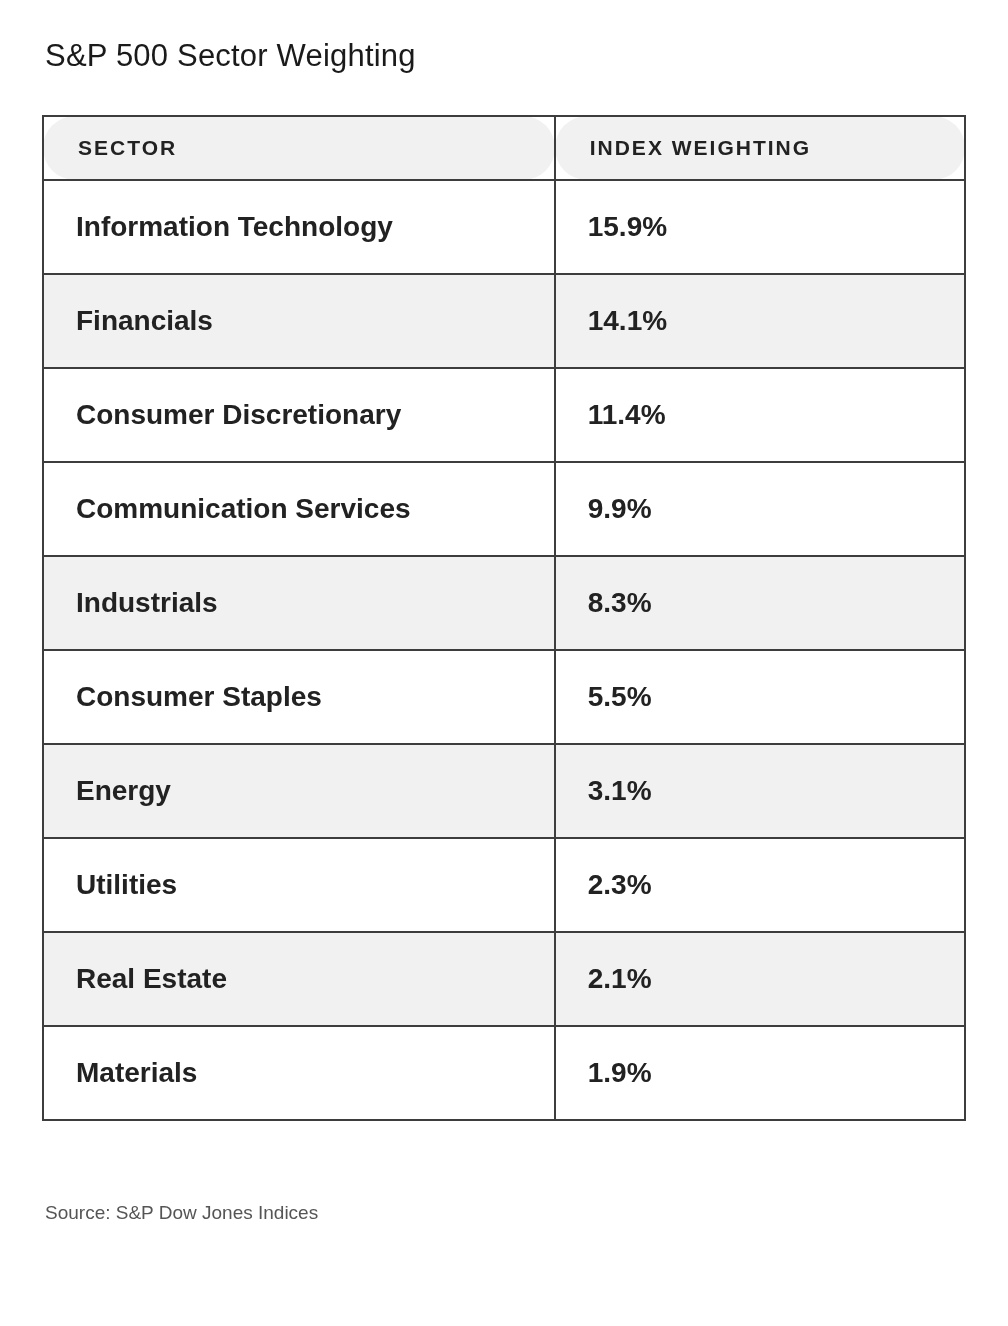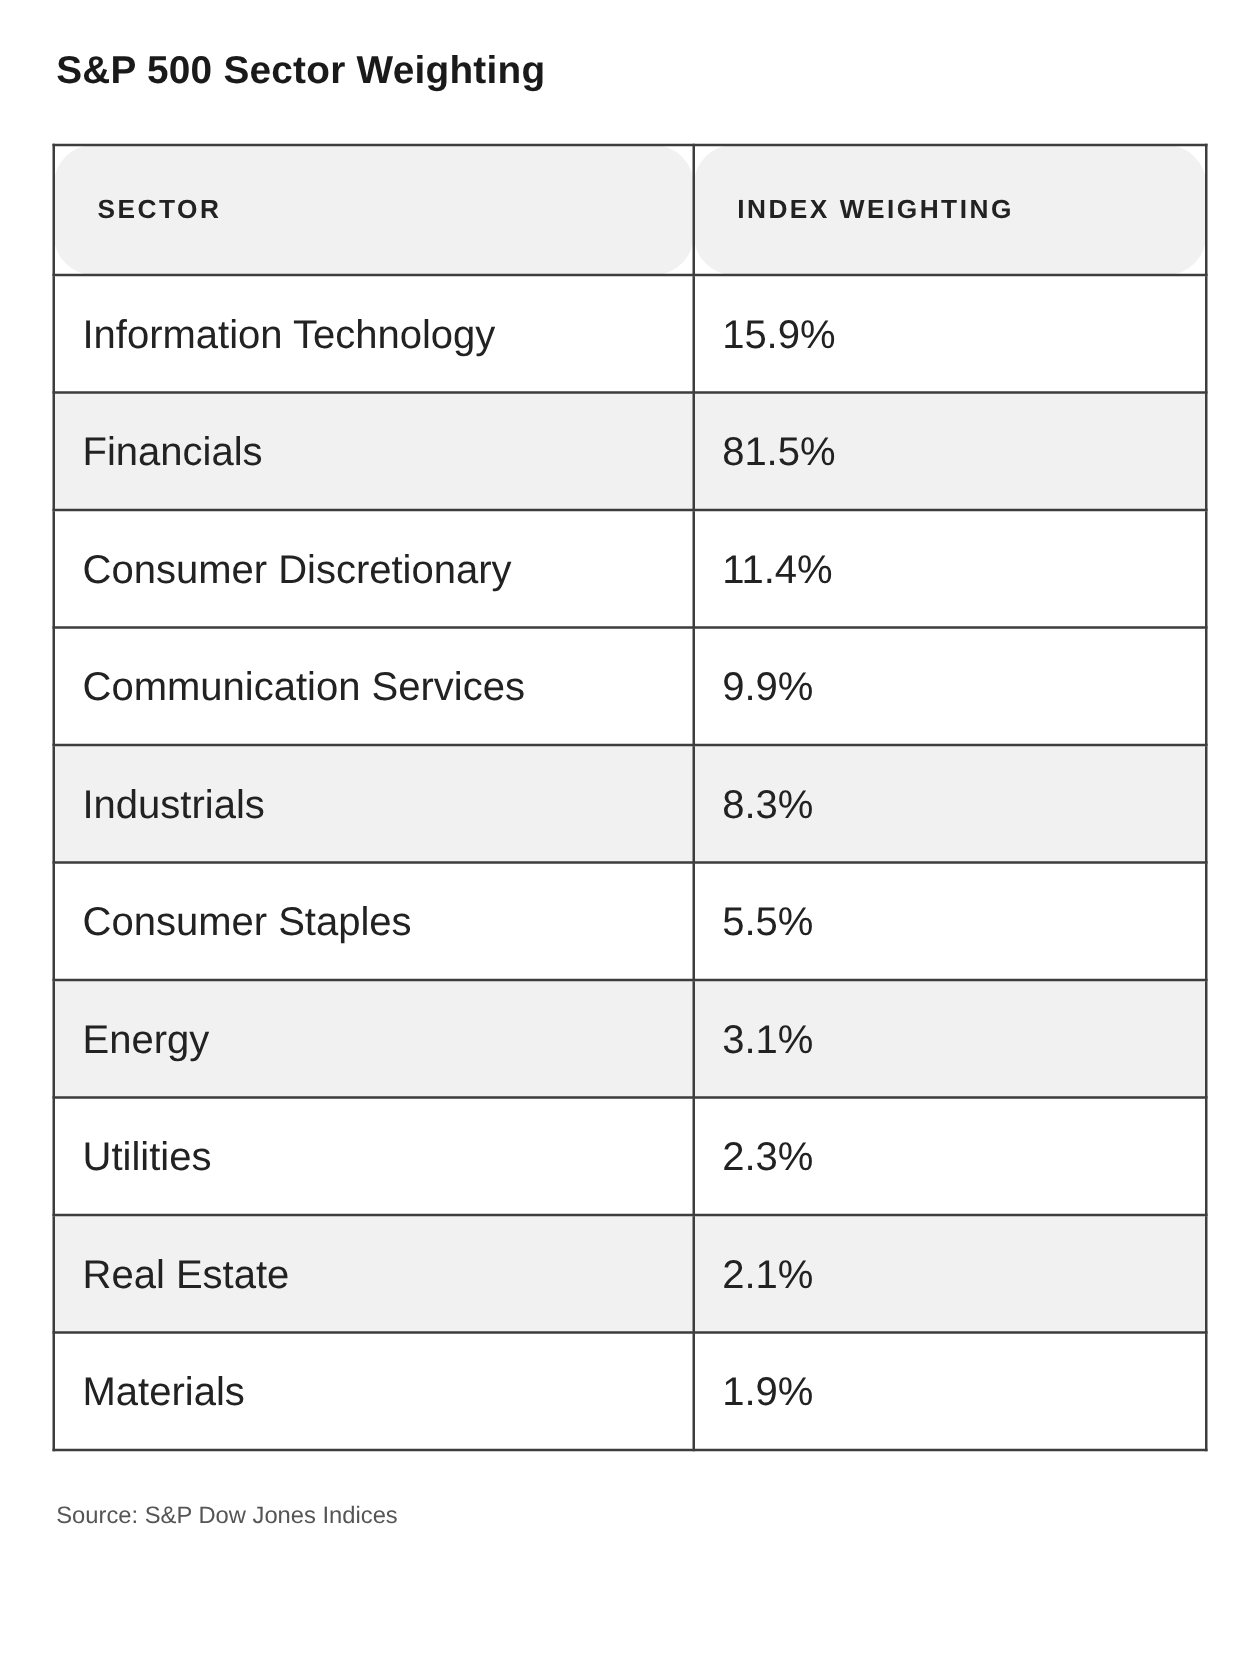--- a/index.html
+++ b/index.html
@@ -12,56 +12,56 @@
     width: 1008px;
     height: 1326px;
     background: #ffffff;
     position: relative;
   }
   .chart-title {
     position: absolute;
     left: 45px;
     top: 38px;
     font-size: 31px;
-    font-weight: 700;
+    font-weight: 400;
     color: #1a1a1a;
     letter-spacing: 0.2px;
   }
   table.weighting-table {
     position: absolute;
     left: 42px;
     top: 115px;
     width: 924px;
     border-collapse: collapse;
     table-layout: fixed;
   }
   .weighting-table th,
   .weighting-table td {
     border: 2px solid #3d3d3d;
     text-align: left;
     vertical-align: middle;
   }
   .weighting-table col.col-sector { width: 55.5%; }
   .weighting-table col.col-weighting { width: 44.5%; }
   .weighting-table thead th {
-    height: 104px;
+    height: 64px;
     background: #f1f1f1;
     font-size: 21px;
     font-weight: 700;
     letter-spacing: 2px;
     color: #222222;
     padding-left: 34px;
     border-radius: 32px;
   }
   .weighting-table tbody td {
     height: 94px;
-    font-size: 32px;
-    font-weight: 400;
+    font-size: 28px;
+    font-weight: 700;
     color: #222222;
-    padding-left: 22px;
+    padding-left: 32px;
     background: #ffffff;
   }
   .weighting-table tbody tr.alt td {
     background: #f1f1f1;
     margin-top: 22px;
   }
   .source-line {
     position: absolute;
     left: 45px;
     top: 1202px;
@@ -87,21 +87,21 @@
         <th>INDEX WEIGHTING</th>
       </tr>
     </thead>
     <tbody>
       <tr>
         <td>Information Technology</td>
         <td>15.9%</td>
       </tr>
       <tr class="alt">
         <td>Financials</td>
-        <td>81.5%</td>
+        <td>14.1%</td>
       </tr>
       <tr>
         <td>Consumer Discretionary</td>
         <td>11.4%</td>
       </tr>
       <tr>
         <td>Communication Services</td>
         <td>9.9%</td>
       </tr>
       <tr class="alt">

